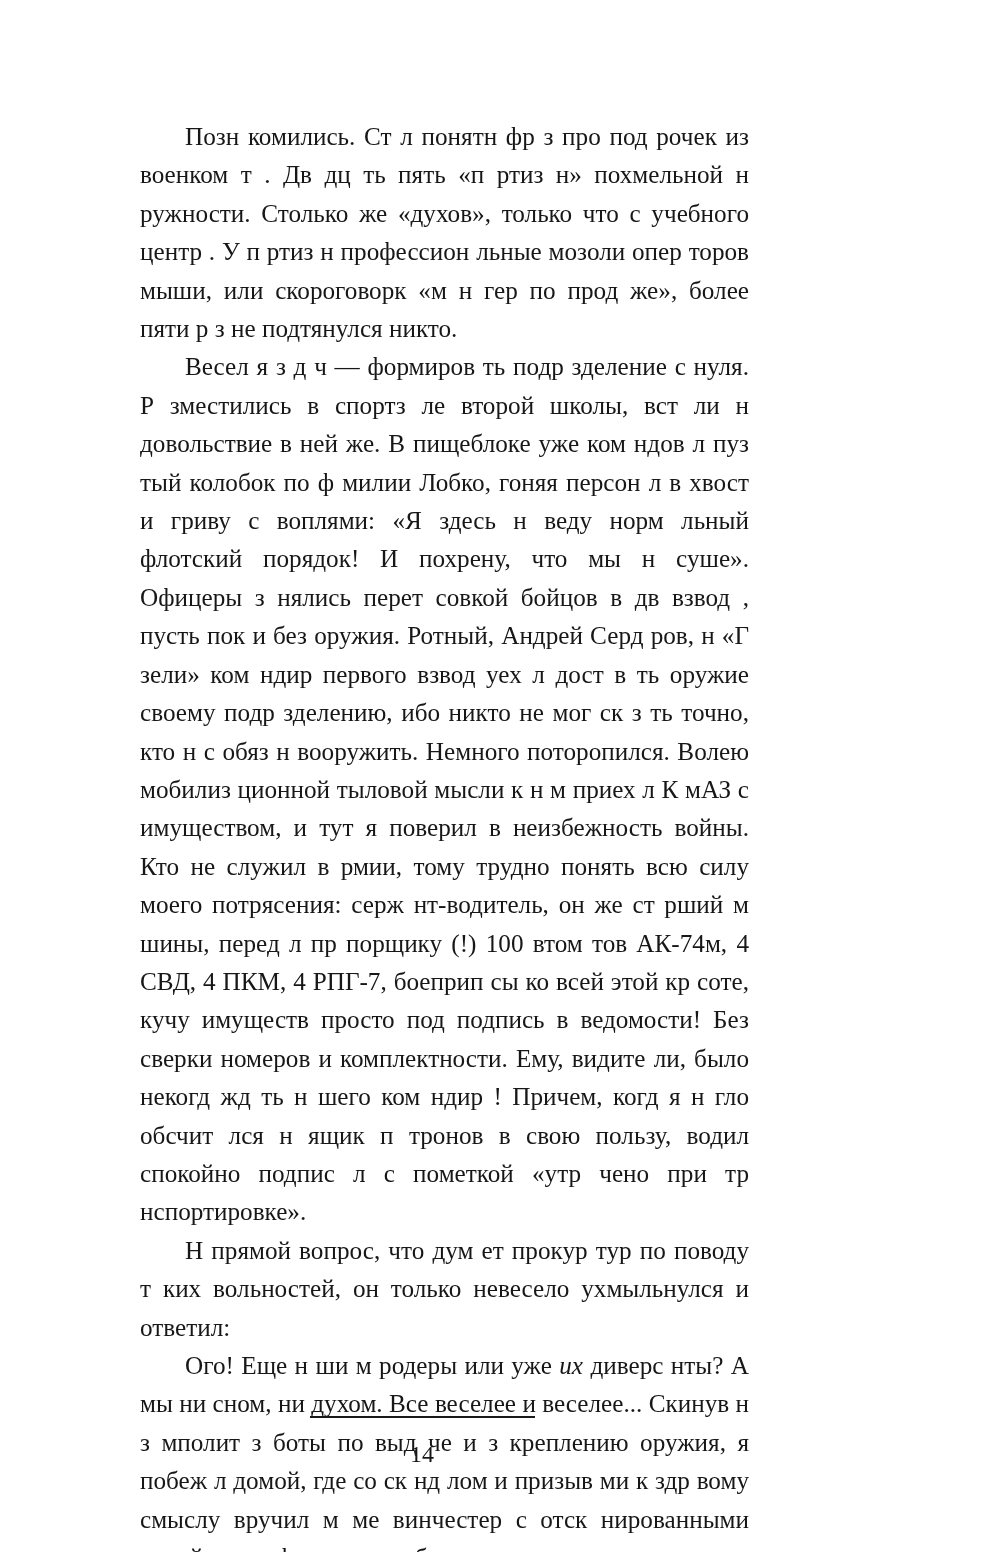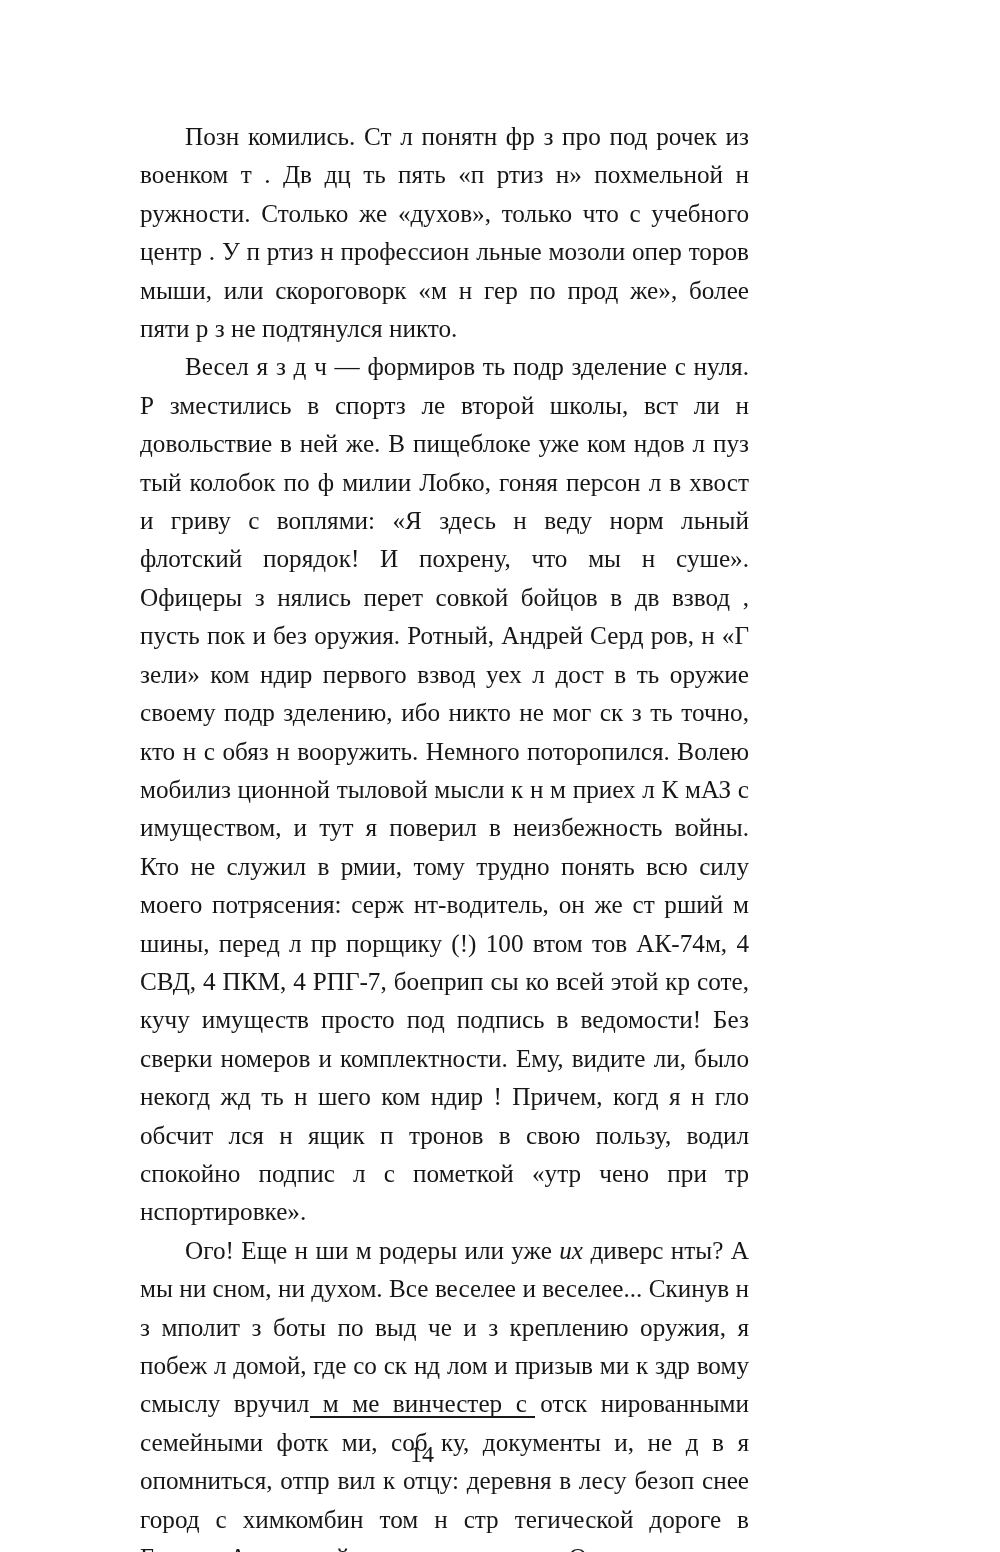--- a/index.html
+++ b/index.html
@@ -58,20 +58,21 @@
   }
 </style>
 </head>
 <body>
 
 <div class="page">
 
   <div class="body-text">
     <p>Позн комились. Ст л  понятн  фр з  про под рочек из военком т . Дв дц ть пять «п ртиз н» похмельной н ружности. Столько же «духов», только что с учебного центр . У п ртиз н профессион льные мозоли опер торов мыши, или скороговорк  «м н гер по прод же», более пяти р з не подтянулся никто.</p>
     <p>Весел я з д ч  — формиров ть подр зделение с нуля. Р зместились в спортз ле второй школы, вст ли н  довольствие в ней же. В пищеблоке уже ком ндов л пуз тый колобок по ф милии Лобко, гоняя персон л в хвост и гриву с воплями: «Я здесь н веду норм льный флотский порядок! И похрену, что мы н  суше». Офицеры з нялись перет совкой бойцов в дв  взвод , пусть пок  и без оружия. Ротный, Андрей Серд ров, н  «Г зели» ком ндир  первого взвод  уех л дост в ть оружие своему подр зделению, ибо никто не мог ск з ть точно, кто н с обяз н вооружить. Немного поторопился. Волею мобилиз ционной тыловой мысли к н м приех л К мАЗ с имуществом, и тут я поверил в неизбежность войны. Кто не служил в  рмии, тому трудно понять всю силу моего потрясения: серж нт-водитель, он же ст рший м шины, перед л пр порщику (!) 100  втом тов АК-74м, 4 СВД, 4 ПКМ, 4 РПГ-7, боеприп сы ко всей этой кр соте, кучу имуществ  просто под подпись в ведомости! Без сверки номеров и комплектности. Ему, видите ли, было некогд  жд ть н шего ком ндир ! Причем, когд  я н гло обсчит лся н  ящик п тронов в свою пользу, водил  спокойно подпис л с пометкой «утр чено при тр нспортировке».</p>
+    <p>Н  прямой вопрос, что дум ет прокур тур  по поводу т ких вольностей, он только невесело ухмыльнулся и ответил:</p>
     <p><span>Ого! Еще н ши м родеры или уже </span><em>их</em><span> диверс нты? А мы ни сном, ни духом. Все веселее и веселее... Скинув н  з мполит  з боты по выд че и з креплению оружия, я побеж л домой, где со ск нд лом и призыв ми к здр вому смыслу вручил м ме винчестер с отск нированными семейными фотк ми, соб ку, документы и, не д в я опомниться, отпр вил к отцу: деревня в лесу безоп снее город  с химкомбин том н  стр тегической дороге в Европу. А хороший медик и т м нужен. Отдр ив к л ш от консерв ционной см зки, я вспомнил про ружье: ж лко будет, если его сопрет уродец, з лез-</span></p>
   </div>
 
   <div class="page-footer">
     <div class="footer-rule"></div>
     <div class="page-number">14</div>
   </div>
 
 </div>
 

